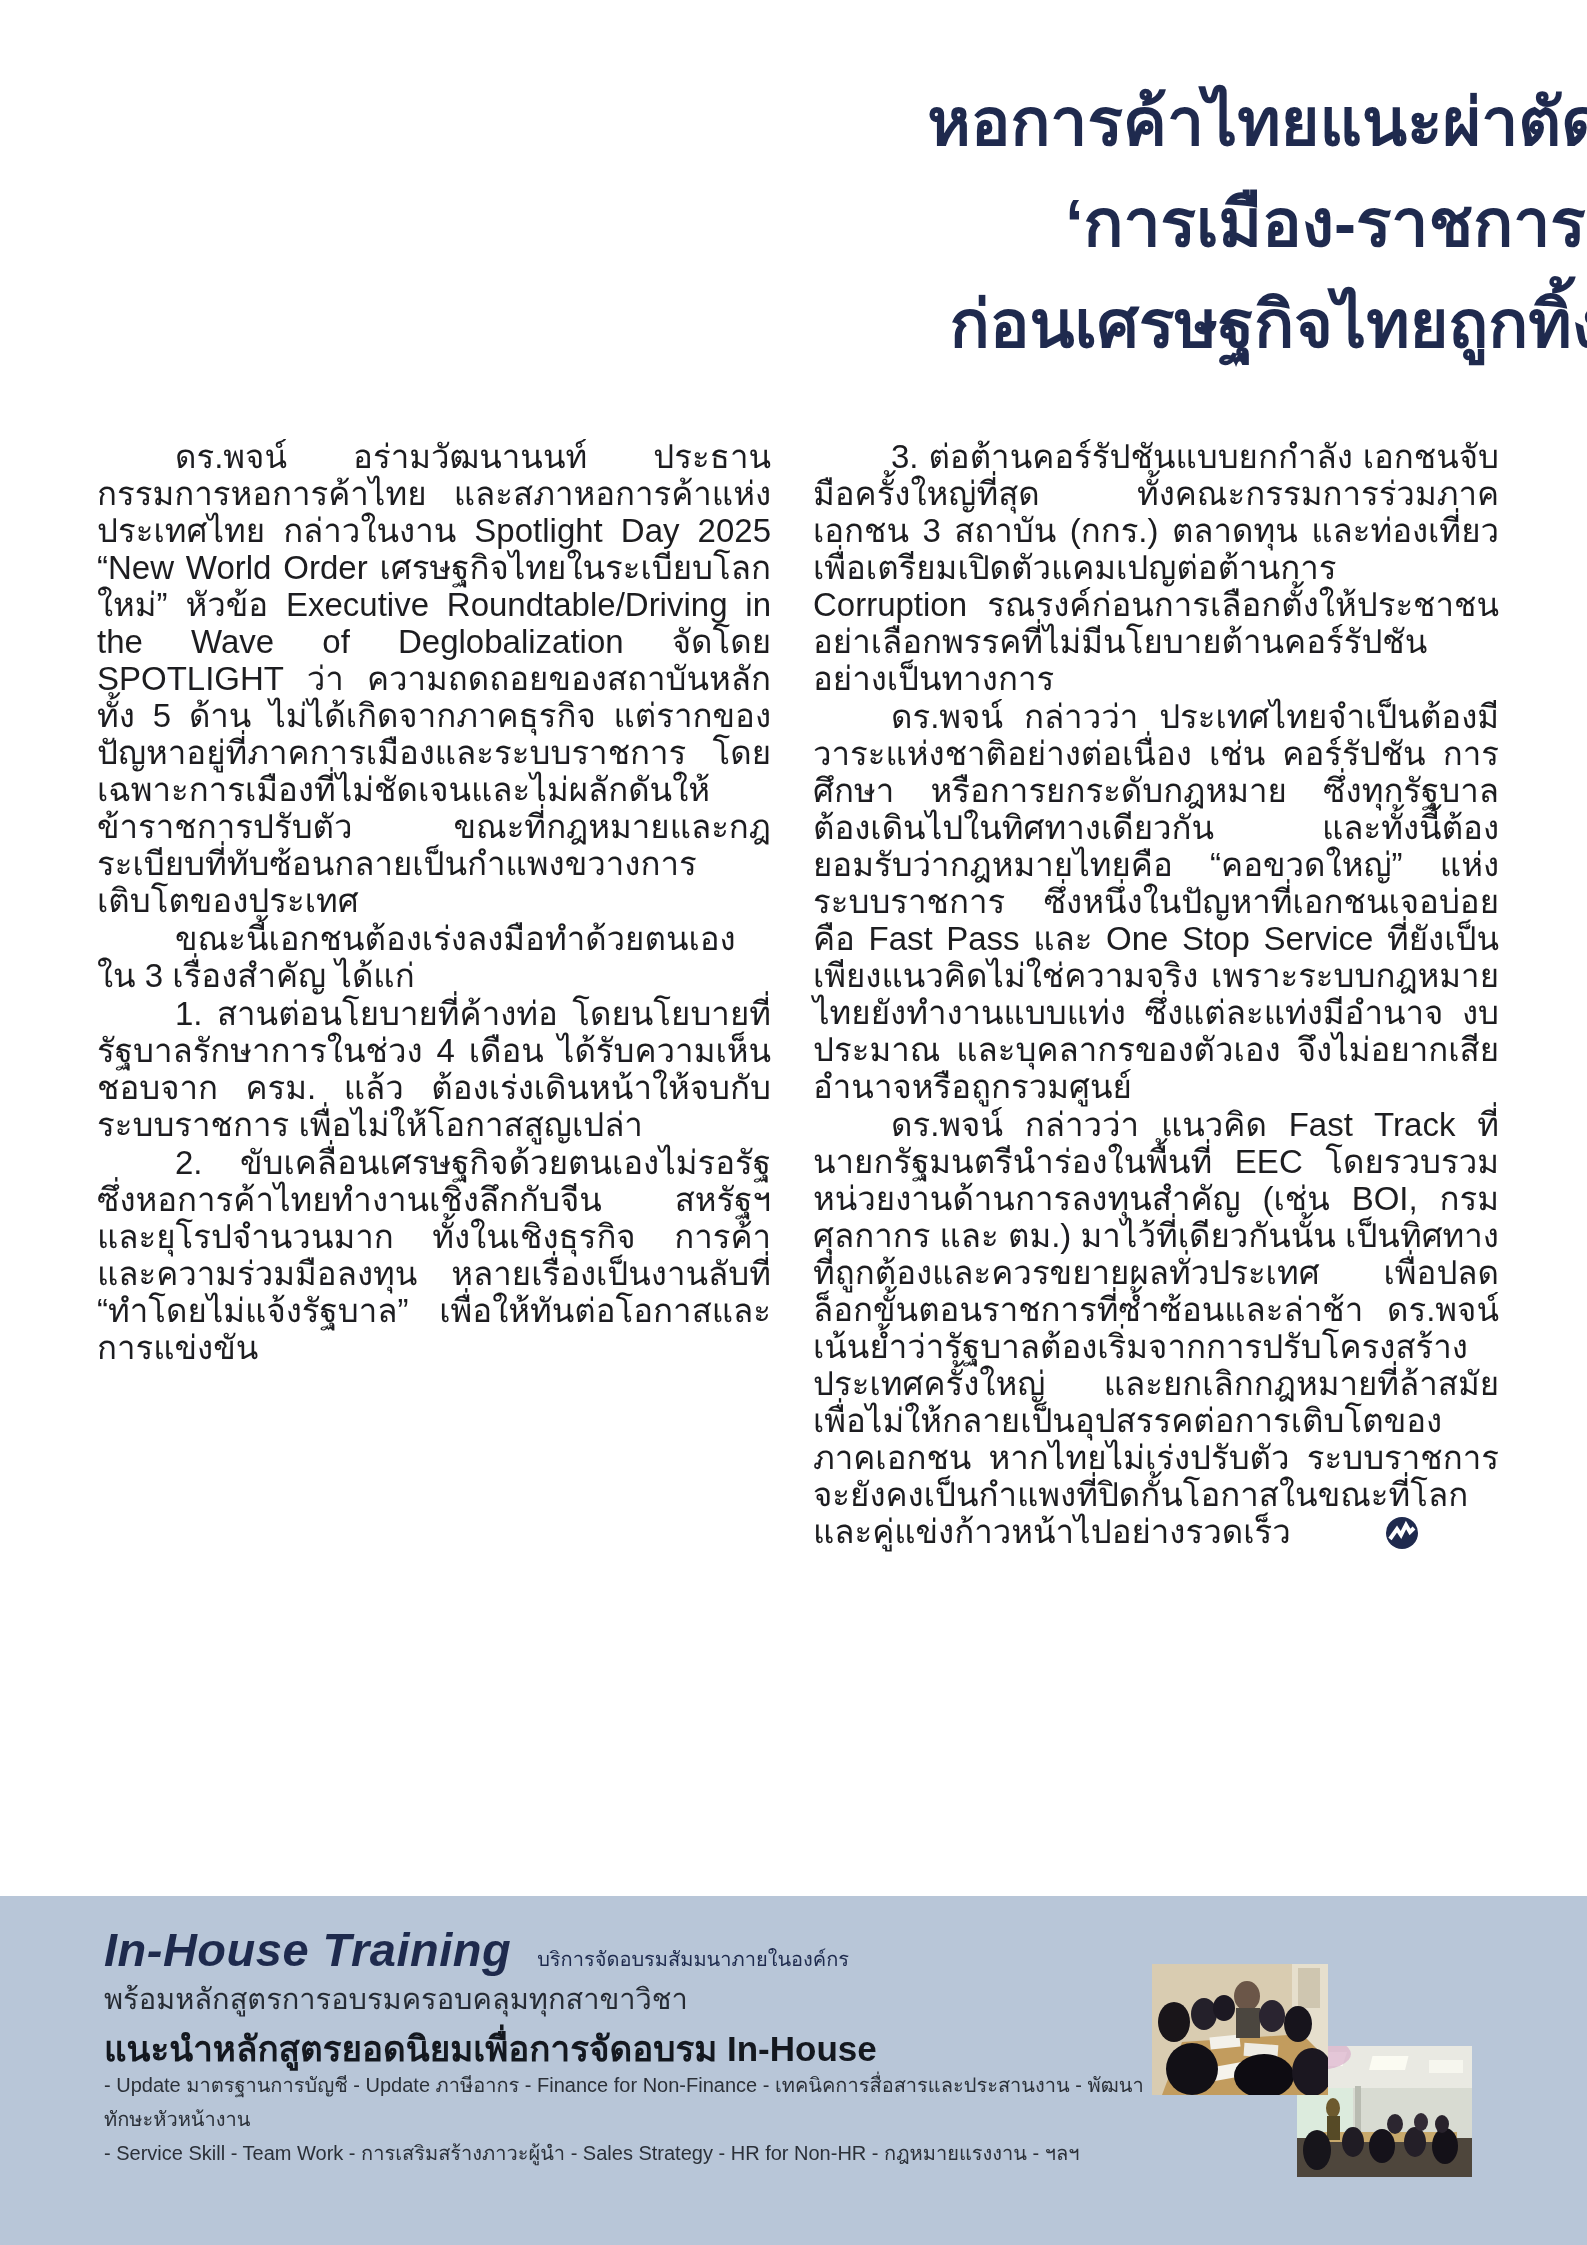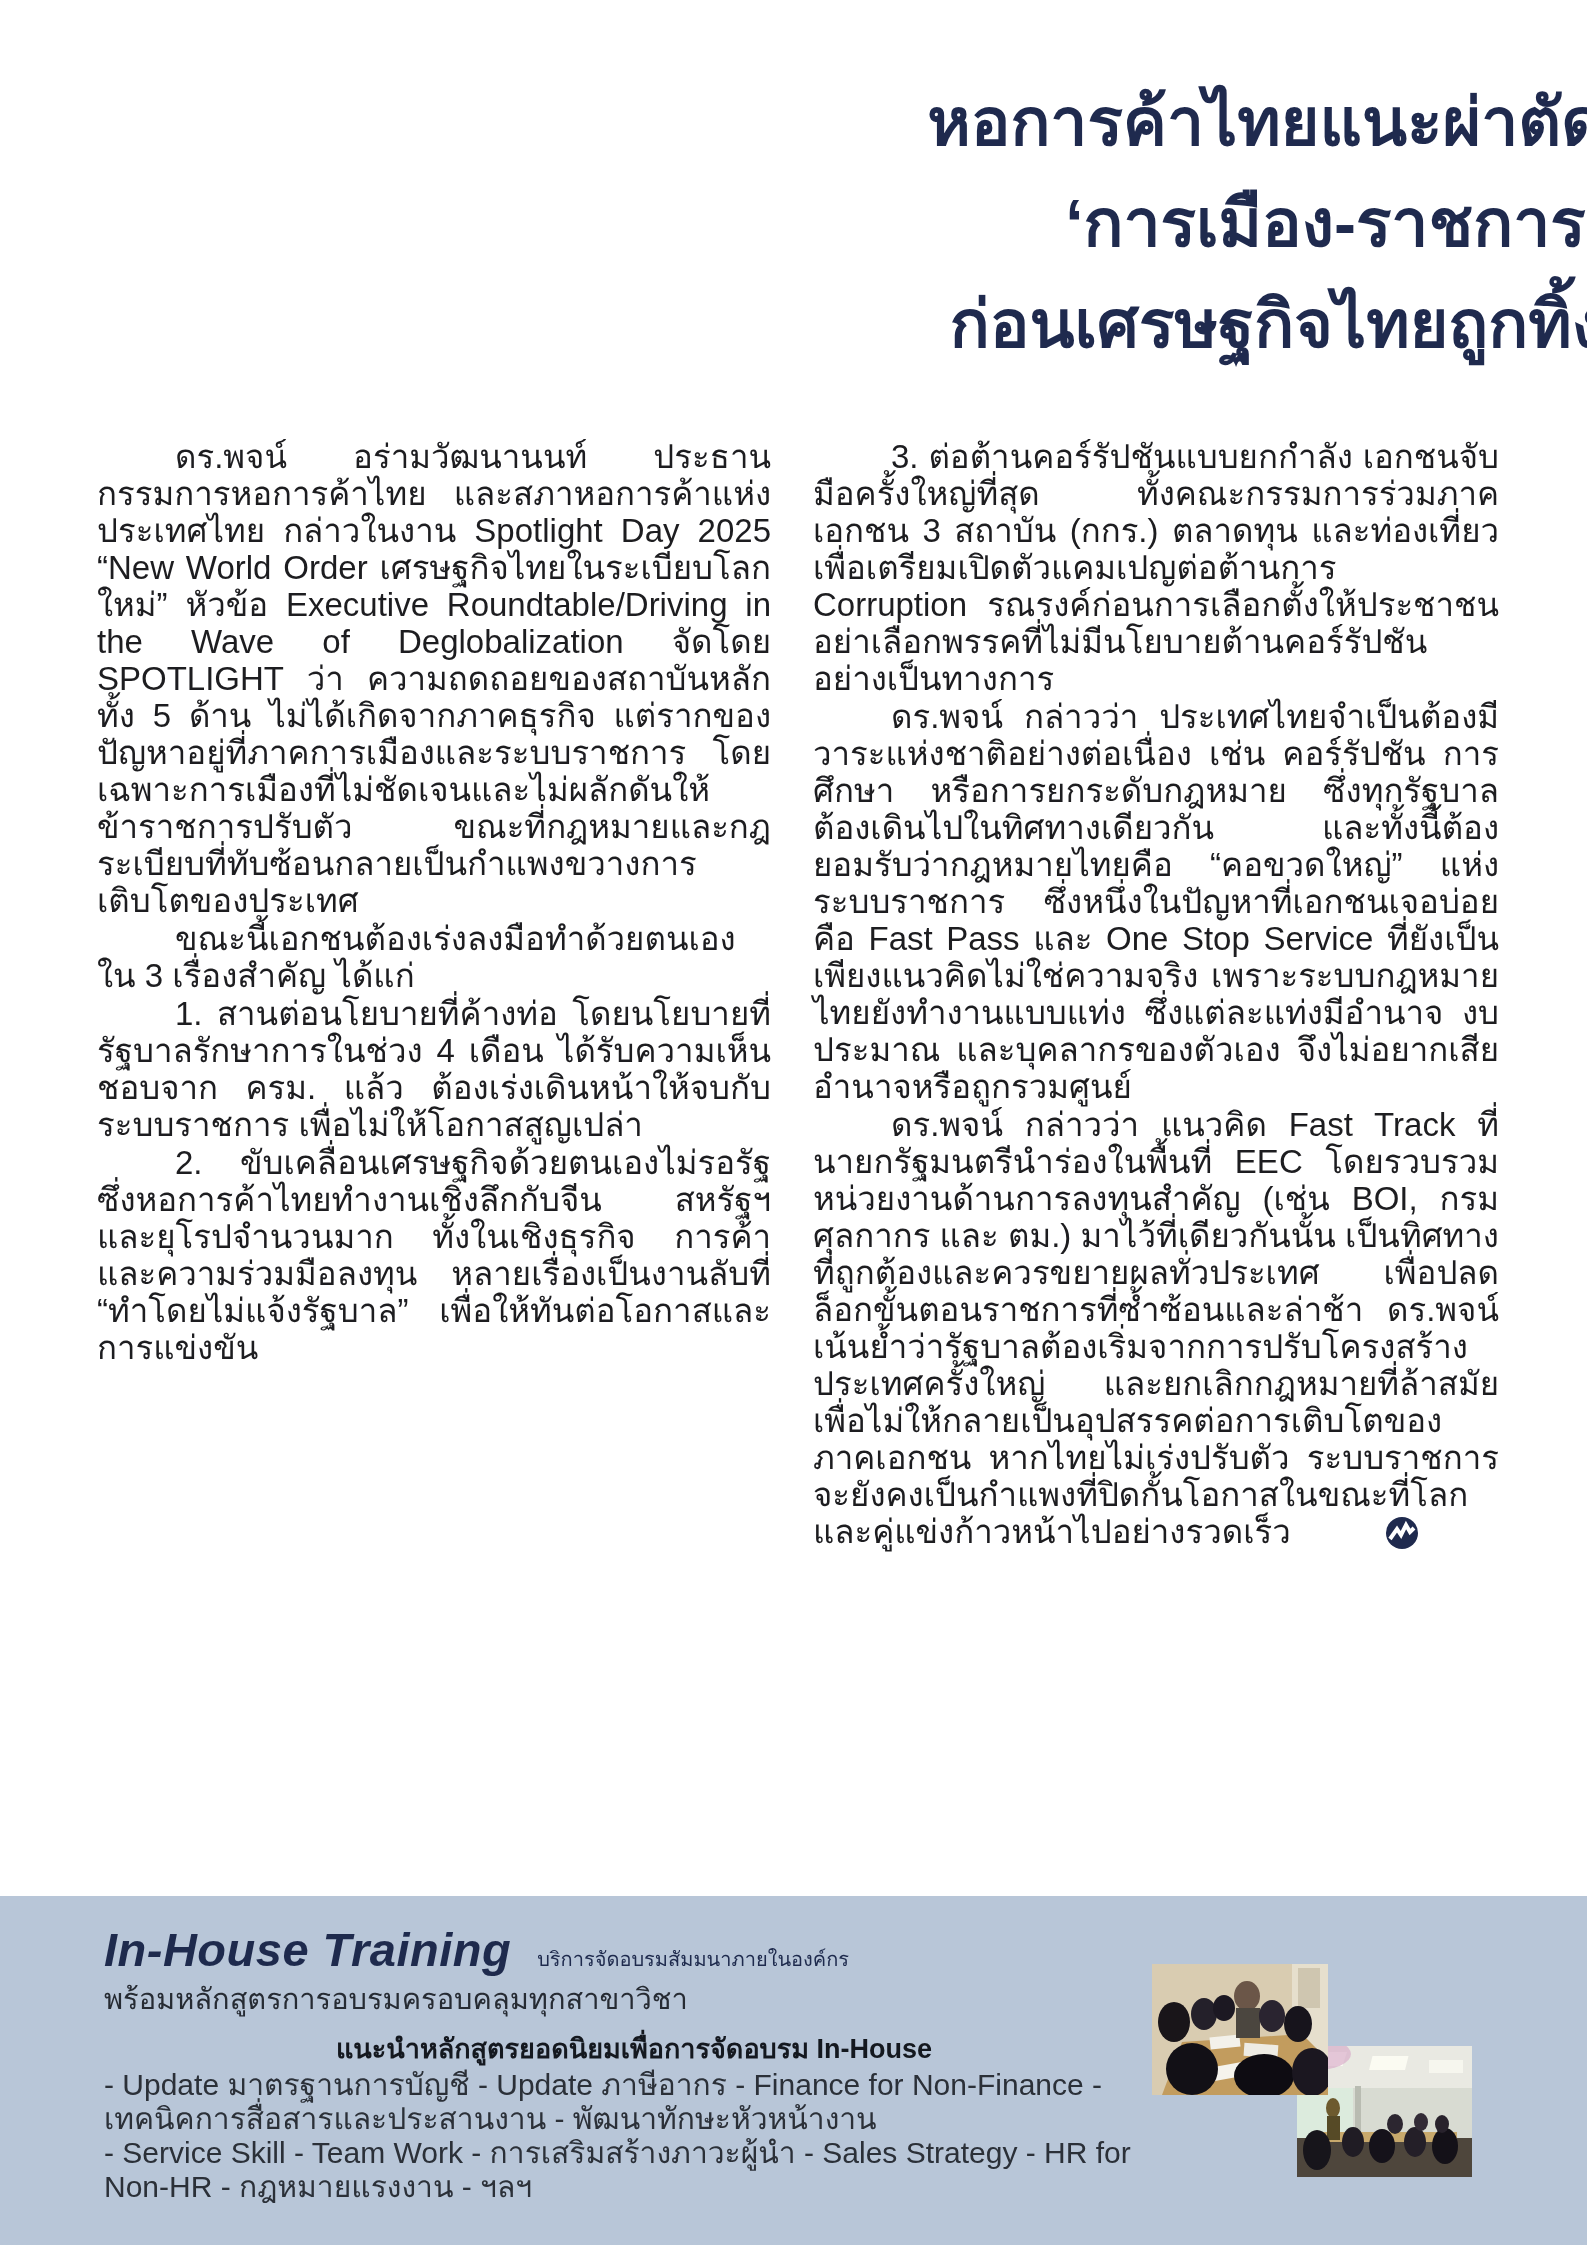--- a/index.html
+++ b/index.html
@@ -35,22 +35,22 @@
   }
   .footer-inner { position:absolute; left:104px; top:26px; width:1060px; }
   .fh-row { display:flex; align-items:baseline; gap:26px; white-space:nowrap; }
   .fh-en {
     font-size:47px; font-weight:700; font-style:italic;
     color:#1e2a4d; letter-spacing:0.5px;
   }
   .fh-th { font-size:20px; font-weight:400; color:#1e2a4d; }
   .f-desc   { font-size:29px; line-height:45px; color:#262b33; }
   .f-desc.first { margin-top:12px; }
-  .f-strong { font-size:27px; font-weight:700; color:#14181f; line-height:38px; margin-top:8px;text-align:center; }
-  .f-item   { font-size:30px; line-height:34px; color:#2b3038; }
+  .f-strong { font-size:35px; font-weight:700; color:#14181f; line-height:38px; margin-top:8px; }
+  .f-item   { font-size:20px; line-height:34px; color:#2b3038; }
   
   .photo { position:absolute; overflow:hidden; }
   .photo svg { display:block; }
   .photo-1 { left:1152px; top:68px;  width:176px; height:131px; z-index:2; }
   .photo-2 { left:1297px; top:150px; width:175px; height:131px; z-index:1; }
 </style>
 </head>
 <body>
 
 <div class="page">

